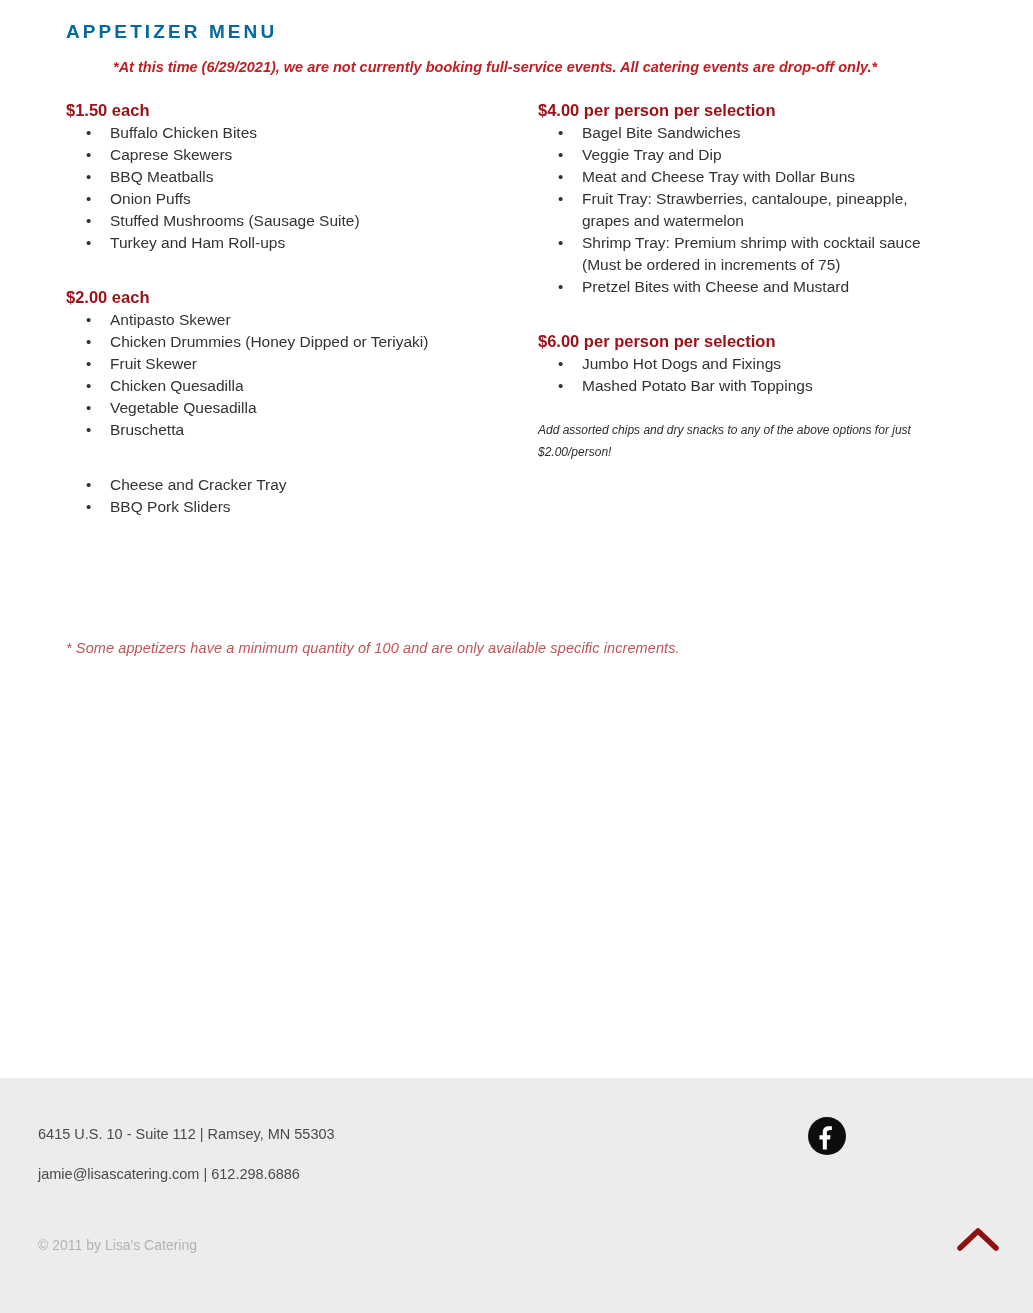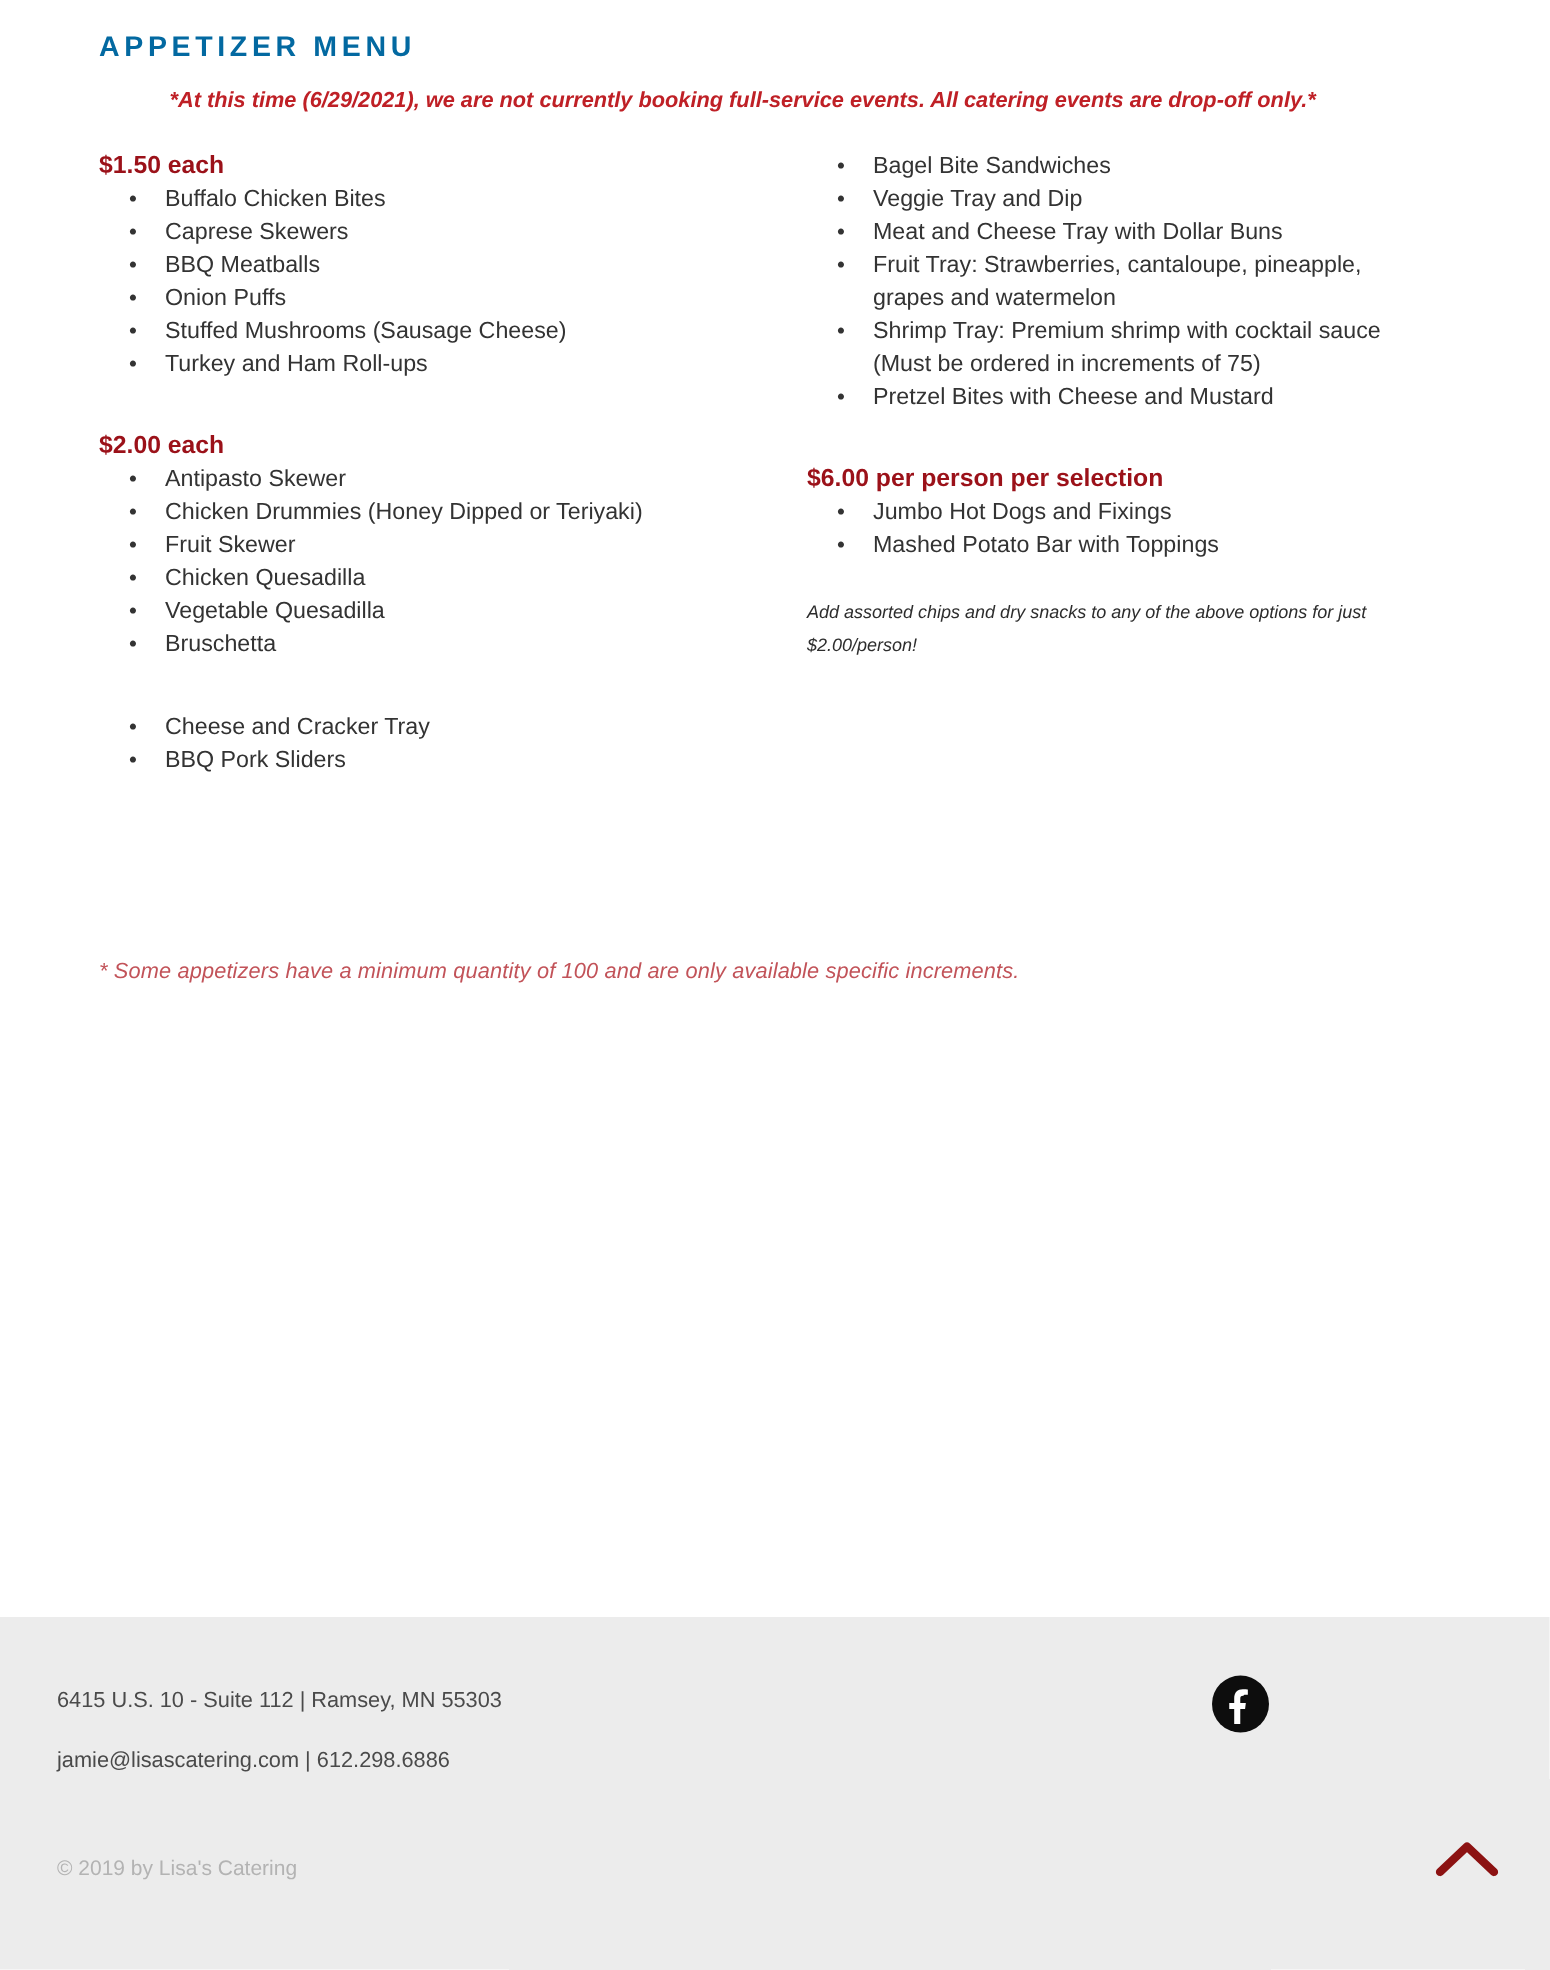--- a/index.html
+++ b/index.html
@@ -189,21 +189,21 @@
 
   <div class="columns">
     <div class="col col-left" id="left-col">
         <div class="group">
           <div class="price-head">$1.50 each</div>
           <ul class="items">
             <li>Buffalo Chicken Bites</li>
             <li>Caprese Skewers</li>
             <li>BBQ Meatballs</li>
             <li>Onion Puffs</li>
-            <li>Stuffed Mushrooms (Sausage Cheese)</li>
+            <li>Stuffed Mushrooms (Sausage Suite)</li>
             <li>Turkey and Ham Roll-ups</li>
           </ul>
         </div>
         <div class="gap-lg"></div>
         <div class="group">
           <div class="price-head">$2.00 each</div>
           <ul class="items">
             <li>Antipasto Skewer</li>
             <li>Chicken Drummies (Honey Dipped or Teriyaki)</li>
             <li>Fruit Skewer</li>
@@ -215,20 +215,21 @@
         <div class="gap-lg"></div>
         <div class="group">
           <ul class="items">
             <li>Cheese and Cracker Tray</li>
             <li>BBQ Pork Sliders</li>
           </ul>
         </div>
       </div>
     <div class="col col-right" id="right-col">
         <div class="group">
+          <div class="price-head">$4.00 per person per selection</div>
           <ul class="items">
             <li>Bagel Bite Sandwiches</li>
             <li>Veggie Tray and Dip</li>
             <li>Meat and Cheese Tray with Dollar Buns</li>
             <li>Fruit Tray: Strawberries, cantaloupe, pineapple, grapes and watermelon</li>
             <li>Shrimp Tray:  Premium shrimp with cocktail sauce (Must be ordered in increments of 75)</li>
             <li>Pretzel Bites with Cheese and Mustard</li>
           </ul>
         </div>
         <div class="gap-lg"></div>
@@ -246,21 +247,21 @@
   <div class="footnote">* Some appetizers have a minimum quantity of 100 and are only available specific increments.</div>
 
 </div>
 
 <div class="site-footer">
 
   <div class="contact-line contact-addr">6415 U.S. 10 - Suite 112  |  Ramsey, MN  55303</div>
 
   <div class="contact-line contact-email">jamie@lisascatering.com  |   612.298.6886</div>
 
-  <div class="copyright">© 2019 by Lisa's Catering</div>
+  <div class="copyright">© 2011 by Lisa's Catering</div>
 
 </div>
 
 <div class="social">
   <div class="fb-icon">
     <svg width="38" height="38" viewBox="0 0 38 38" aria-hidden="true">
       <path d="M21.6 12.9h2.3V9.3c-.4-.05-1.8-.17-3.4-.17-3.4 0-5.7 2.1-5.7 6v3.2h-3.3v4.05h3.3V32.4h4.05V22.38h3.2l.5-4.05h-3.7v-2.8c0-1.17.32-1.97 2-1.97z" fill="#ffffff"></path>
     </svg>
   </div>
 </div>

